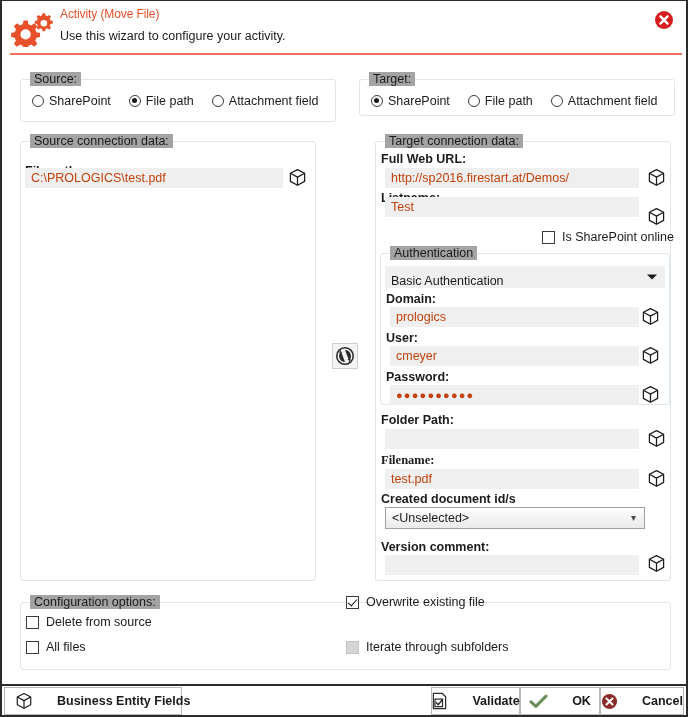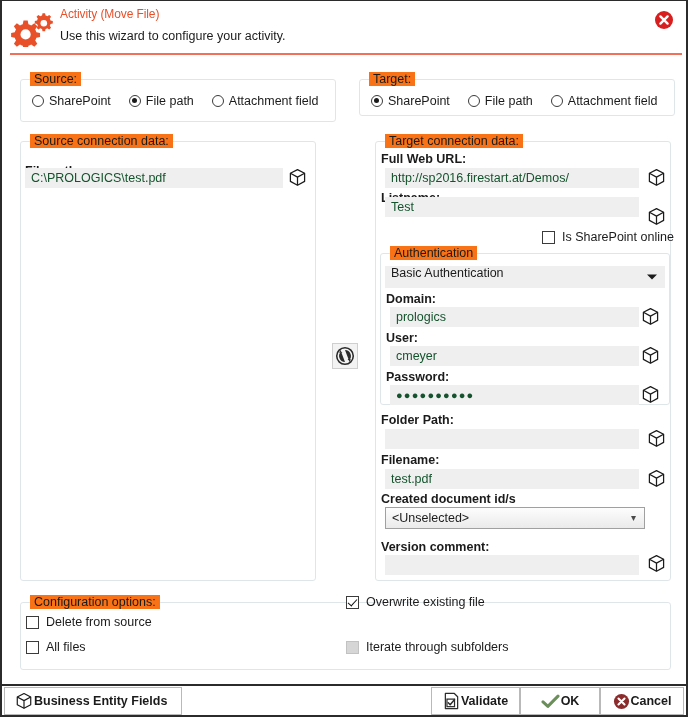--- a/index.html
+++ b/index.html
@@ -70,21 +70,21 @@
   .groupbox {
     position: absolute;
     border: 1px solid #dfe6ea;
     border-radius: 3px;
     background: #ffffff;
     box-sizing: border-box;
   }
   .gb-title {
     position: absolute;
     top: -8px; left: 9px;
-    background: #f97316;
+    background: #a3a3a3;
     padding: 0 4px;
     font-size: 12.5px;
     color: #1b1b1b;
     white-space: nowrap;
   }
 
   
   .radio-row {
     position: absolute;
     display: flex;
@@ -128,21 +128,21 @@
   }
   .txtbox {
     position: absolute;
     background: #efefef;
     border: none;
     box-sizing: border-box;
     display: flex;
     align-items: center;
     padding-left: 6px;
     font-size: 12.5px;
-    color: #14532d;
+    color: #c2410c;
     height: 20px;
     cursor: text;
     overflow: hidden;
     white-space: nowrap;
   }
   .txtbox.pw { letter-spacing: 1.2px; font-size: 11px; }
 
   
   .cube-btn {
     position: absolute;
@@ -183,21 +183,21 @@
   .chk-label { font-size: 12.5px; }
   .chk-label.dim { color: #1b1b1b; }
 
   
   .combo-flat {
     position: absolute;
     background: #efefef;
     height: 22px;
     box-sizing: border-box;
     display: flex;
-    align-items: flex-start;
+    align-items: flex-end;
     padding-left: 6px;
     font-size: 12.5px;
     cursor: pointer;
   }
   .combo-flat .caret {
     position: absolute;
     right: 8px; top: 50%;
     transform: translateY(-50%);
     width: 0; height: 0;
     border-left: 5px solid transparent;
@@ -252,21 +252,21 @@
   .barbtn {
     position: absolute;
     top: 1px;
     height: 28px;
     border: 1px solid #b9b9b9;
     background: #ffffff;
     box-sizing: border-box;
     display: flex;
     align-items: center;
     justify-content: center;
-    gap: 1px;
+    gap: 24px;
     font-size: 12.5px;
     font-weight: bold;
     color: #1b1b1b;
     cursor: pointer;
     padding: 12px 10px;
   }
   .barbtn .lbl { white-space: nowrap; }
 </style>
 </head>
 <body>
@@ -415,21 +415,21 @@
 
   <div class="fld-label" style="left:379px; top:412px;">Folder Path:</div>
   <div class="txtbox" style="left:383px; top:428px; width:254px;"></div>
   <div class="cube-btn" style="left:645px; top:428px;">
     <svg viewBox="0 0 19 19" width="19" height="19">
       <path d="M9.5 1.6 L16.6 5.3 L16.6 13.4 L9.5 17.2 L2.4 13.4 L2.4 5.3 Z" fill="none" stroke="#1b1b1b" stroke-width="1.25" stroke-linejoin="round"></path>
       <path d="M2.4 5.3 L9.5 9.1 L16.6 5.3 M9.5 9.1 L9.5 17.2" fill="none" stroke="#1b1b1b" stroke-width="1.25" stroke-linejoin="round"></path>
     </svg>
   </div>
 
-  <div class="fld-label" style="left:379px; top:452px;">Filename:</div>
+  <div class="fld-label" style="left:379px; top:452px;font-family:Liberation Serif, serif;">Filename:</div>
   <div class="txtbox" style="left:383px; top:468px; width:254px;">test.pdf</div>
   <div class="cube-btn" style="left:645px; top:468px;">
     <svg viewBox="0 0 19 19" width="19" height="19">
       <path d="M9.5 1.6 L16.6 5.3 L16.6 13.4 L9.5 17.2 L2.4 13.4 L2.4 5.3 Z" fill="none" stroke="#1b1b1b" stroke-width="1.25" stroke-linejoin="round"></path>
       <path d="M2.4 5.3 L9.5 9.1 L16.6 5.3 M9.5 9.1 L9.5 17.2" fill="none" stroke="#1b1b1b" stroke-width="1.25" stroke-linejoin="round"></path>
     </svg>
   </div>
 
   <div class="fld-label" style="left:379px; top:491px;">Created document id/s</div>
   <div class="combo-win" style="left:383px; top:506px; width:260px;align-items:center;">

